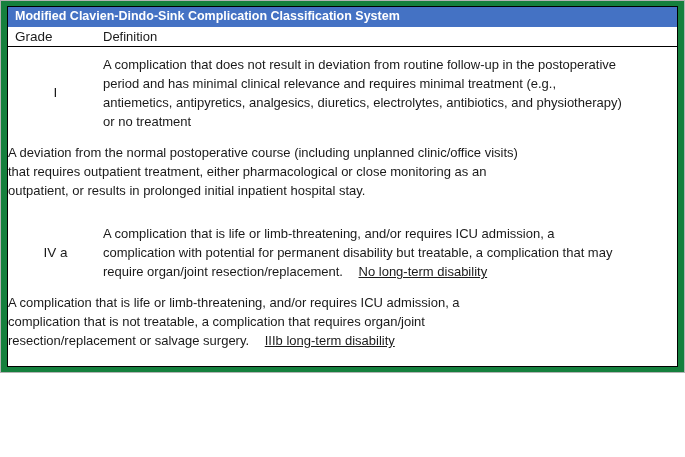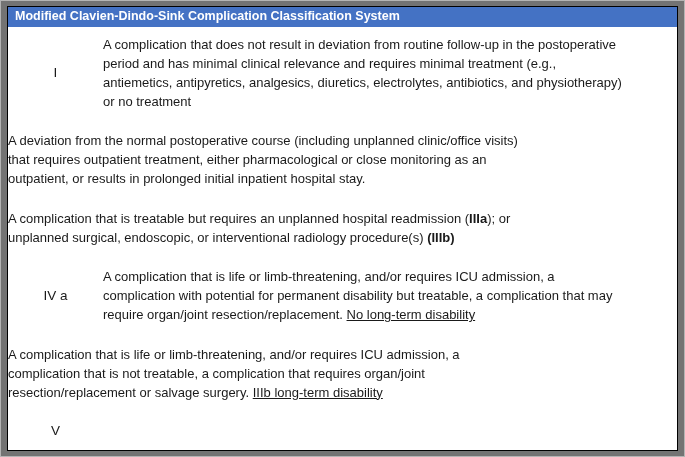--- a/index.html
+++ b/index.html
@@ -4,25 +4,25 @@
 <style>
   html, body {
     margin: 0;
     padding: 0;
     background: #ffffff;
     font-family: "Liberation Sans", sans-serif;
     color: #1a1a1a;
   }
   .figure {
     width: 685px;
-    height: 457px;
+    height: 373px;
     box-sizing: border-box;
     border: 1px solid #b4b4b4;
     padding: 5px 6px;
-    background: #737373;
+    background: #15803d;
   }
   .table-wrap {
     box-sizing: border-box;
     width: 100%;
     height: 100%;
     border: 1px solid #000000;
     display: flex;
     flex-direction: column;
     overflow: hidden;
     background: #ffffff;
@@ -73,38 +73,41 @@
     box-sizing: border-box;
     padding-right: 40px;
     font-size: 13px;
     line-height: 19px;
     max-width: 562px;
   }
   .header-row .def-col {
     padding-right: 8px;
   }
   .seg-bold { font-weight: bold; }
-  .seg-underline { text-decoration: underline; }
+  .seg-underline { text-decoration: underline; margin-left: 12px; }
 </style>
 </head>
 <body>
 
 <div class="figure">
   <div class="table-wrap">
     <div class="title-bar" style="background: rgb(68, 114, 196); color: rgb(255, 255, 255);">Modified Clavien-Dindo-Sink Complication Classification System</div>
+    <div class="header-row">
+      <div class="grade-col">Grade</div>
+      <div class="def-col">Definition</div>
+    </div>
     <div class="rows" id="rows">
         <div class="row">
           <div class="grade-col">I</div>
           <div class="def-col"><span>A complication that does not result in deviation from routine follow-up in the postoperative period and has minimal clinical relevance and requires minimal treatment (e.g., antiemetics, antipyretics, analgesics, diuretics, electrolytes, antibiotics, and physiotherapy) or no treatment</span></div>
         </div>
         <div class="row">
           <div class="def-col"><span>A deviation from the normal postoperative course (including unplanned clinic/office visits) that requires outpatient treatment, either pharmacological or close monitoring as an outpatient, or results in prolonged initial inpatient hospital stay.</span></div>
         </div>
         <div class="row">
-          <div class="def-col"><span>A complication that is treatable but requires an unplanned hospital readmission (</span><span class="seg-bold">IIIa</span><span>); or unplanned surgical, endoscopic, or interventional radiology procedure(s) </span><span class="seg-bold">(IIIb)</span></div>
         </div>
         <div class="row">
           <div class="grade-col">IV a</div>
           <div class="def-col"><span>A complication that is life or limb-threatening, and/or requires ICU admission, a complication with potential for permanent disability but treatable, a complication that may require organ/joint resection/replacement. </span><span class="seg-underline">No long-term disability</span></div>
         </div>
         <div class="row">
           <div class="def-col"><span>A complication that is life or limb-threatening, and/or requires ICU admission, a complication that is not treatable, a complication that requires organ/joint resection/replacement or salvage surgery. </span><span class="seg-underline">IIIb long-term disability</span></div>
         </div>
         <div class="row">
           <div class="grade-col">V</div>

